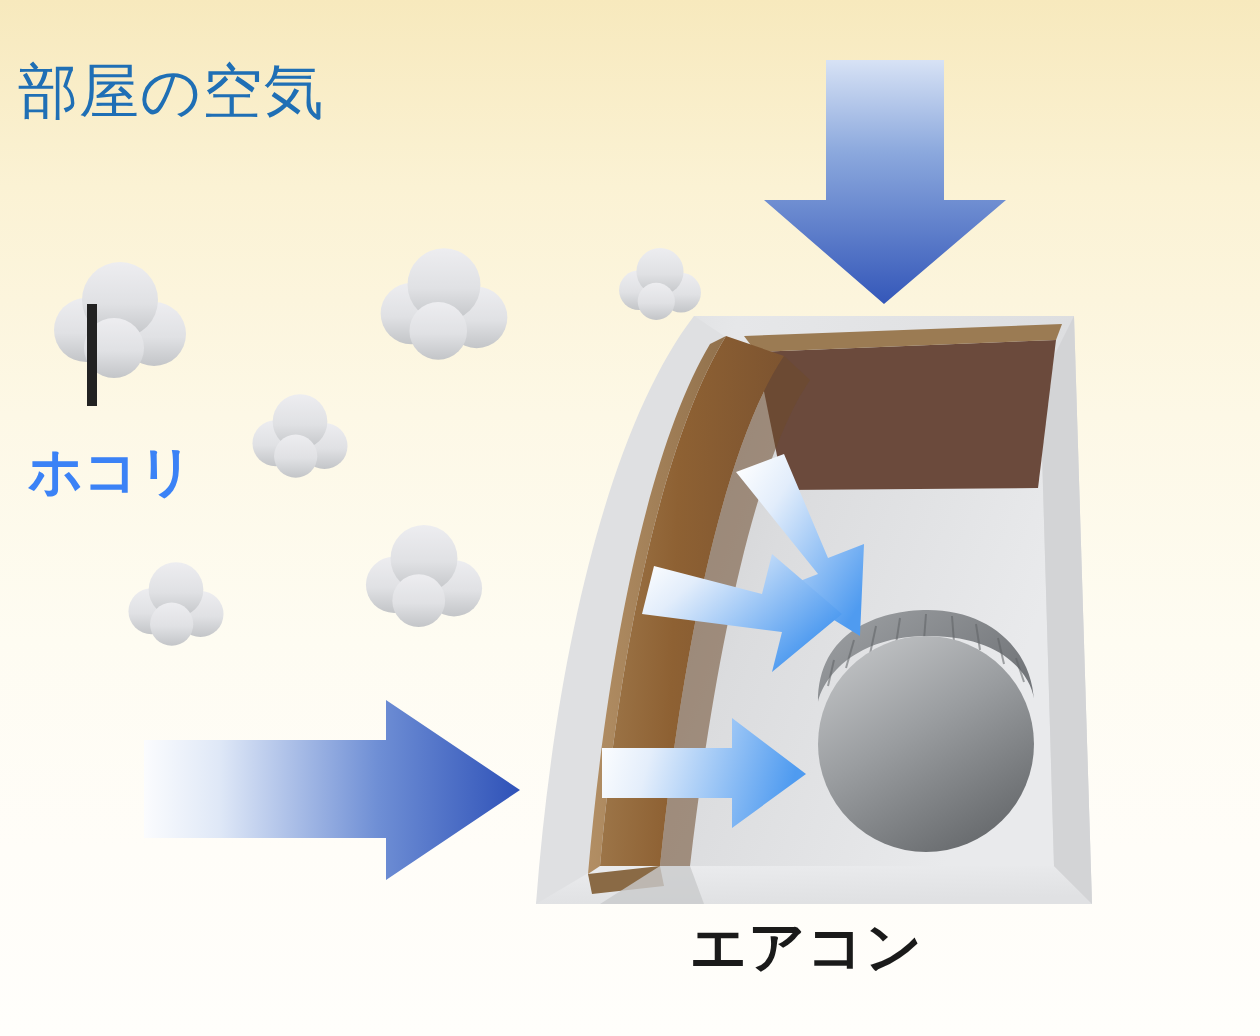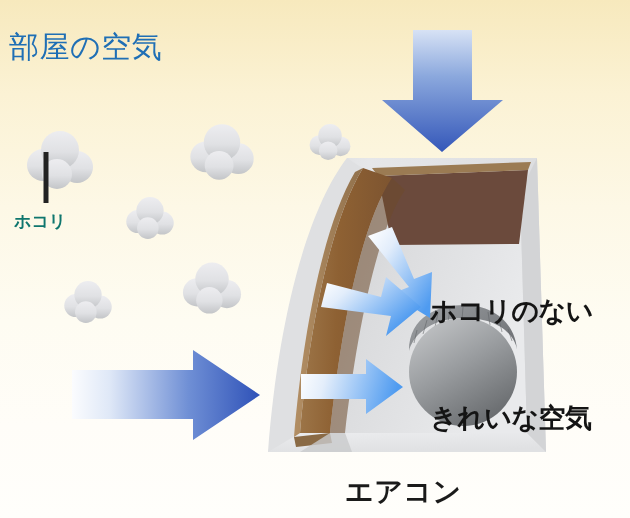--- a/index.html
+++ b/index.html
@@ -7,23 +7,23 @@
     width:630px;height:518px;overflow:hidden;
     font-family:"DejaVu Sans","Liberation Sans",sans-serif;
     background:#fffef8;
   }
   #stage{position:relative;width:630px;height:518px;overflow:hidden;}
   #bg{position:absolute;inset:0;
       background:linear-gradient(180deg,#f7e9bd 0%,#fbf2d4 18%,#fdf8e6 40%,#fefcf2 62%,#fffdf8 82%,#fffefb 100%);}
   #art{position:absolute;inset:0;}
   .txt{position:absolute;white-space:pre;line-height:1.12;}
   #title{left:9px;top:30px;font-size:30px;font-weight:400;color:#1f6fb5;letter-spacing:0.5px;}
-  #dust-label{left:14px;top:212px;font-size:17px;font-weight:700;color:#0f766e;letter-spacing:0px;}
+  #dust-label{left:14px;top:222px;font-size:27px;font-weight:700;color:#3b82f6;letter-spacing:0px;}
   #clean-label{left:430px;top:222px;font-size:27px;font-weight:700;color:#141414;letter-spacing:-0.5px;line-height:1.32;}
-  #ac-label{left:345px;top:476px;font-size:28px;font-weight:700;color:#1a1a1a;letter-spacing:0.5px;}
+  #ac-label{left:345px;top:458px;font-size:28px;font-weight:700;color:#1a1a1a;letter-spacing:0.5px;}
 </style>
 </head>
 <body>
 
 <div id="stage">
   <div id="bg"></div>
 
   <svg id="art" viewBox="0 0 630 518" width="630" height="518">
     <defs>
       <linearGradient id="gDust" x1="0" y1="0" x2="0" y2="1">
@@ -161,19 +161,15 @@
 
     <path d="M321,307 L327,283 L381,297 L386,277 L421,307 L386,336 L391,316 Z" fill="url(#gArrowIn2)"></path>
 
     <path d="M301,374 L366,374 L366,359 L403,387 L366,414 L366,399 L301,399 Z" fill="url(#gArrowIn3)"></path>
   </svg>
 
   <div class="txt" id="title">部屋の空気</div>
 
   <div class="txt" id="dust-label">ホコリ</div>
 
-  <div class="txt" id="clean-label">
-    <div>ホコリのない</div>
-    <div>きれいな空気</div>
-  </div>
 
   <div class="txt" id="ac-label">エアコン</div>
 </div>
 
 </body></html>

